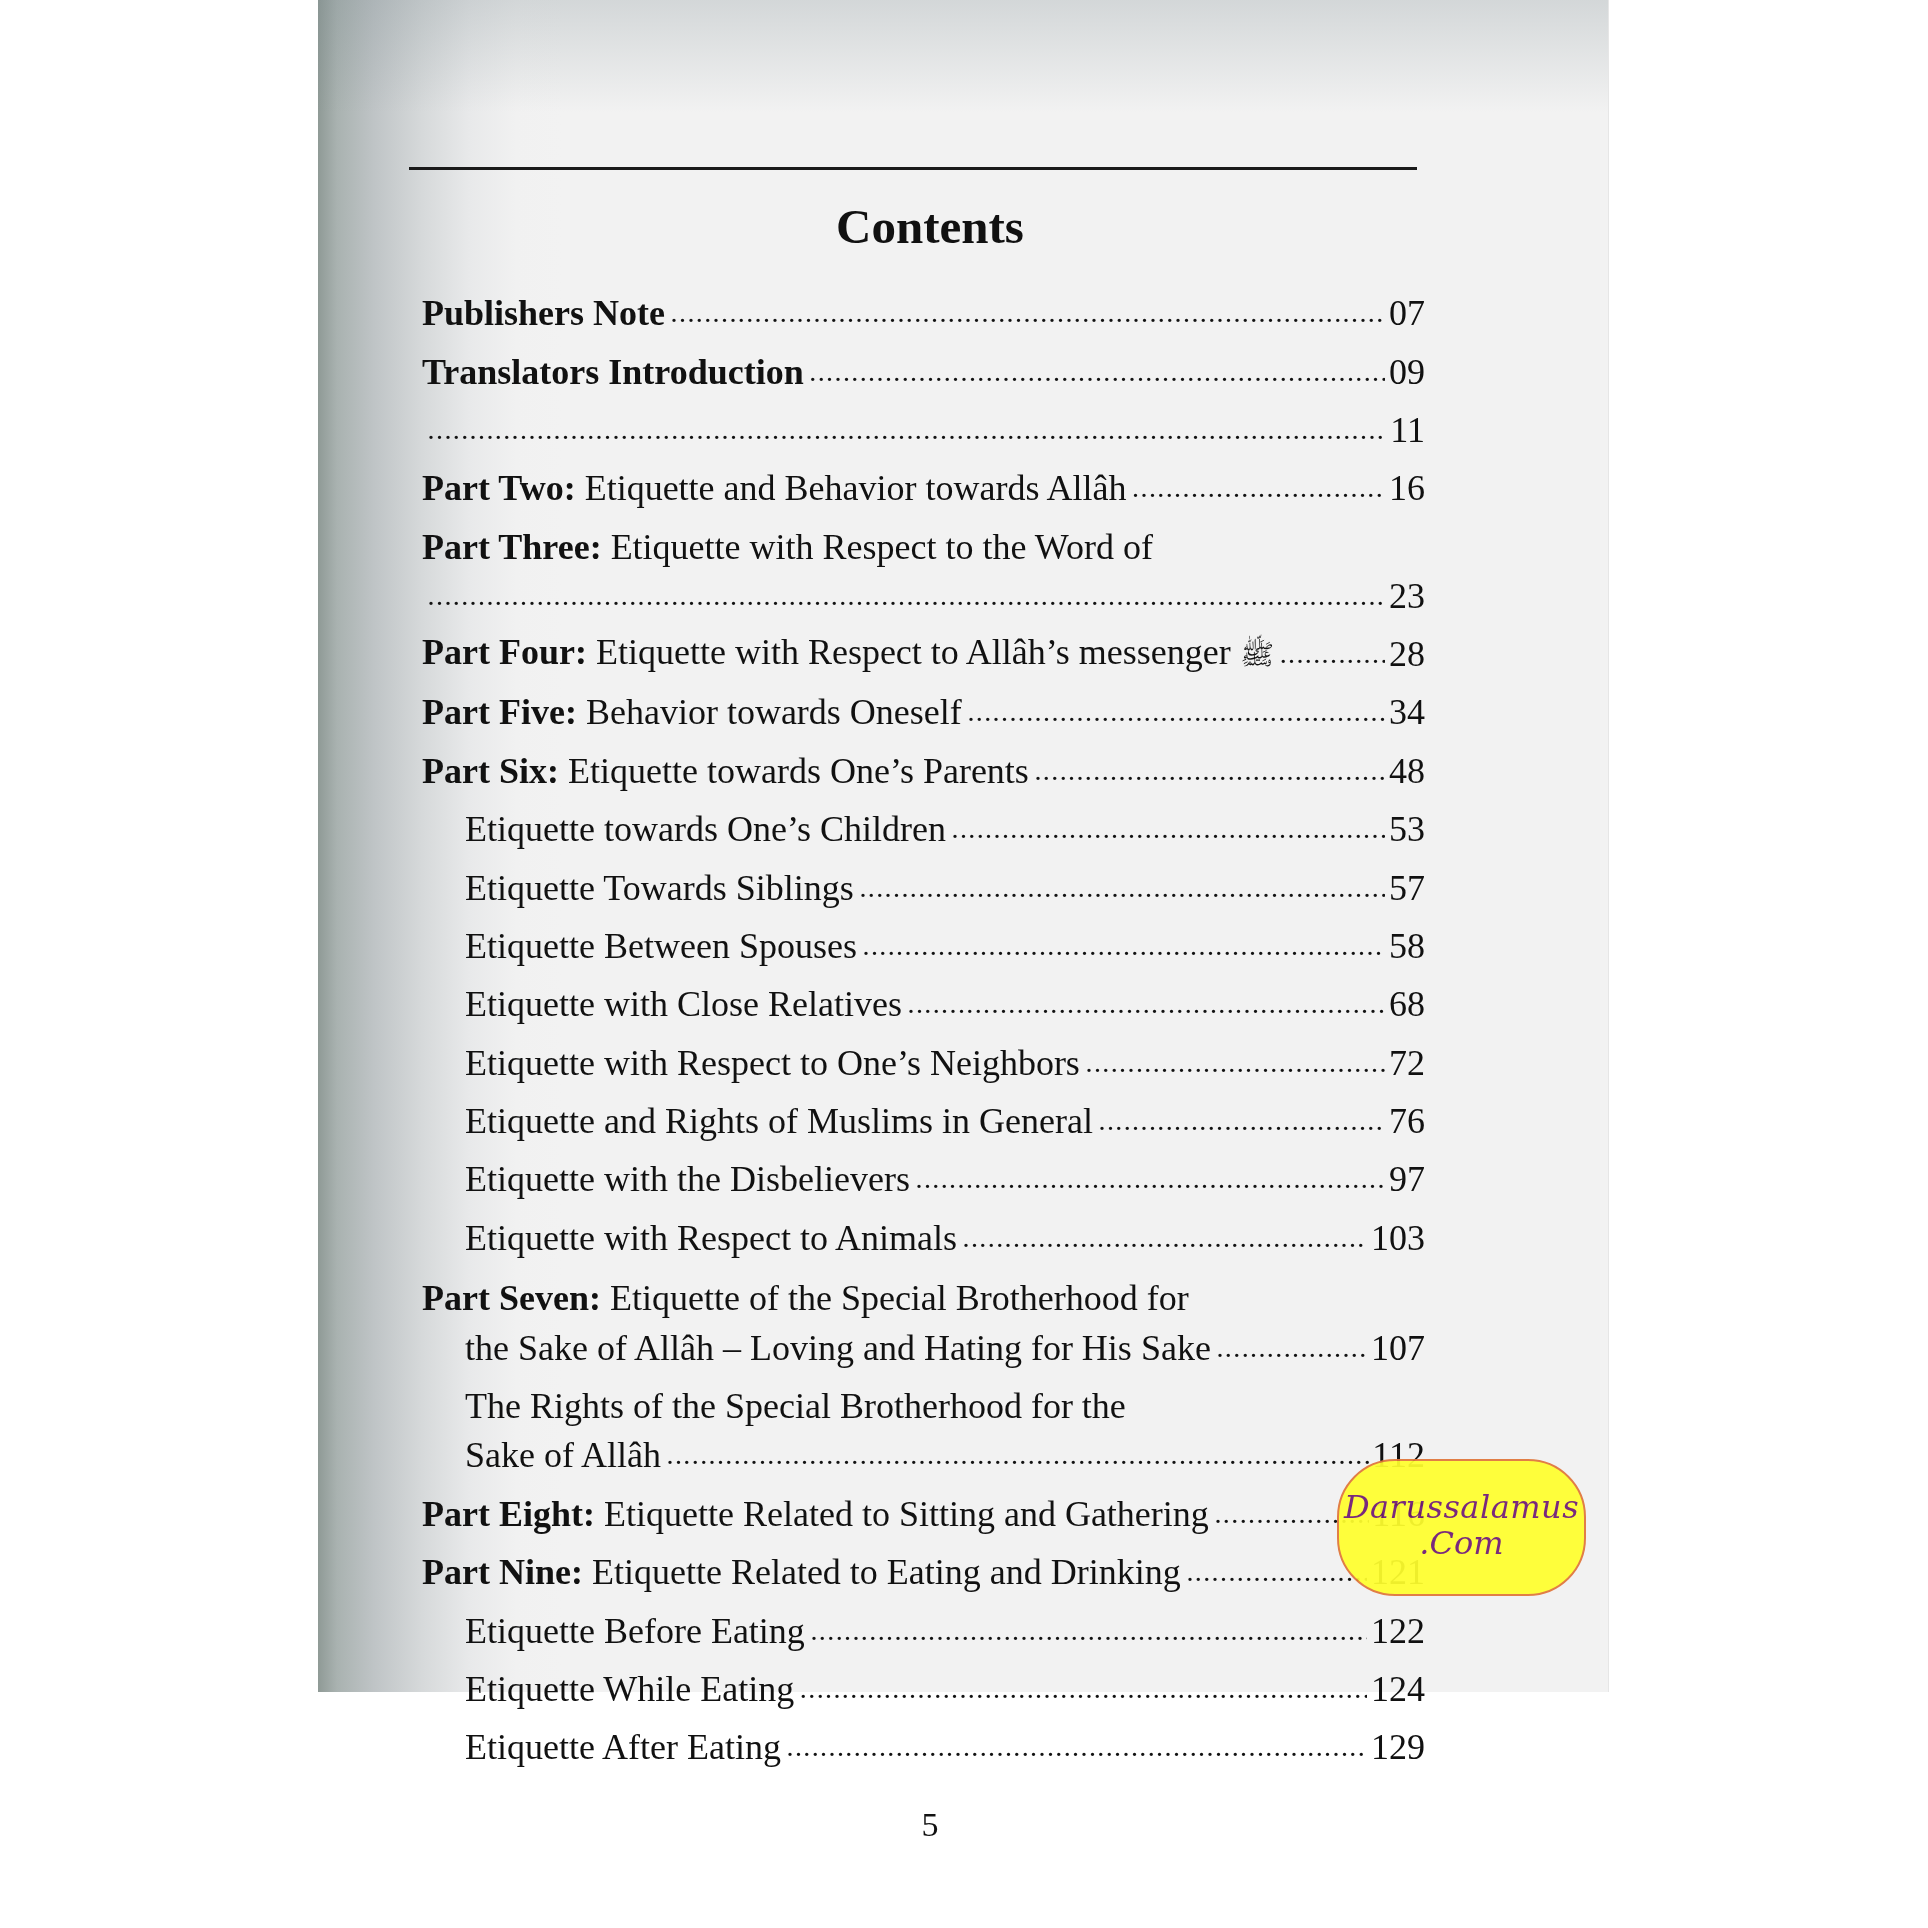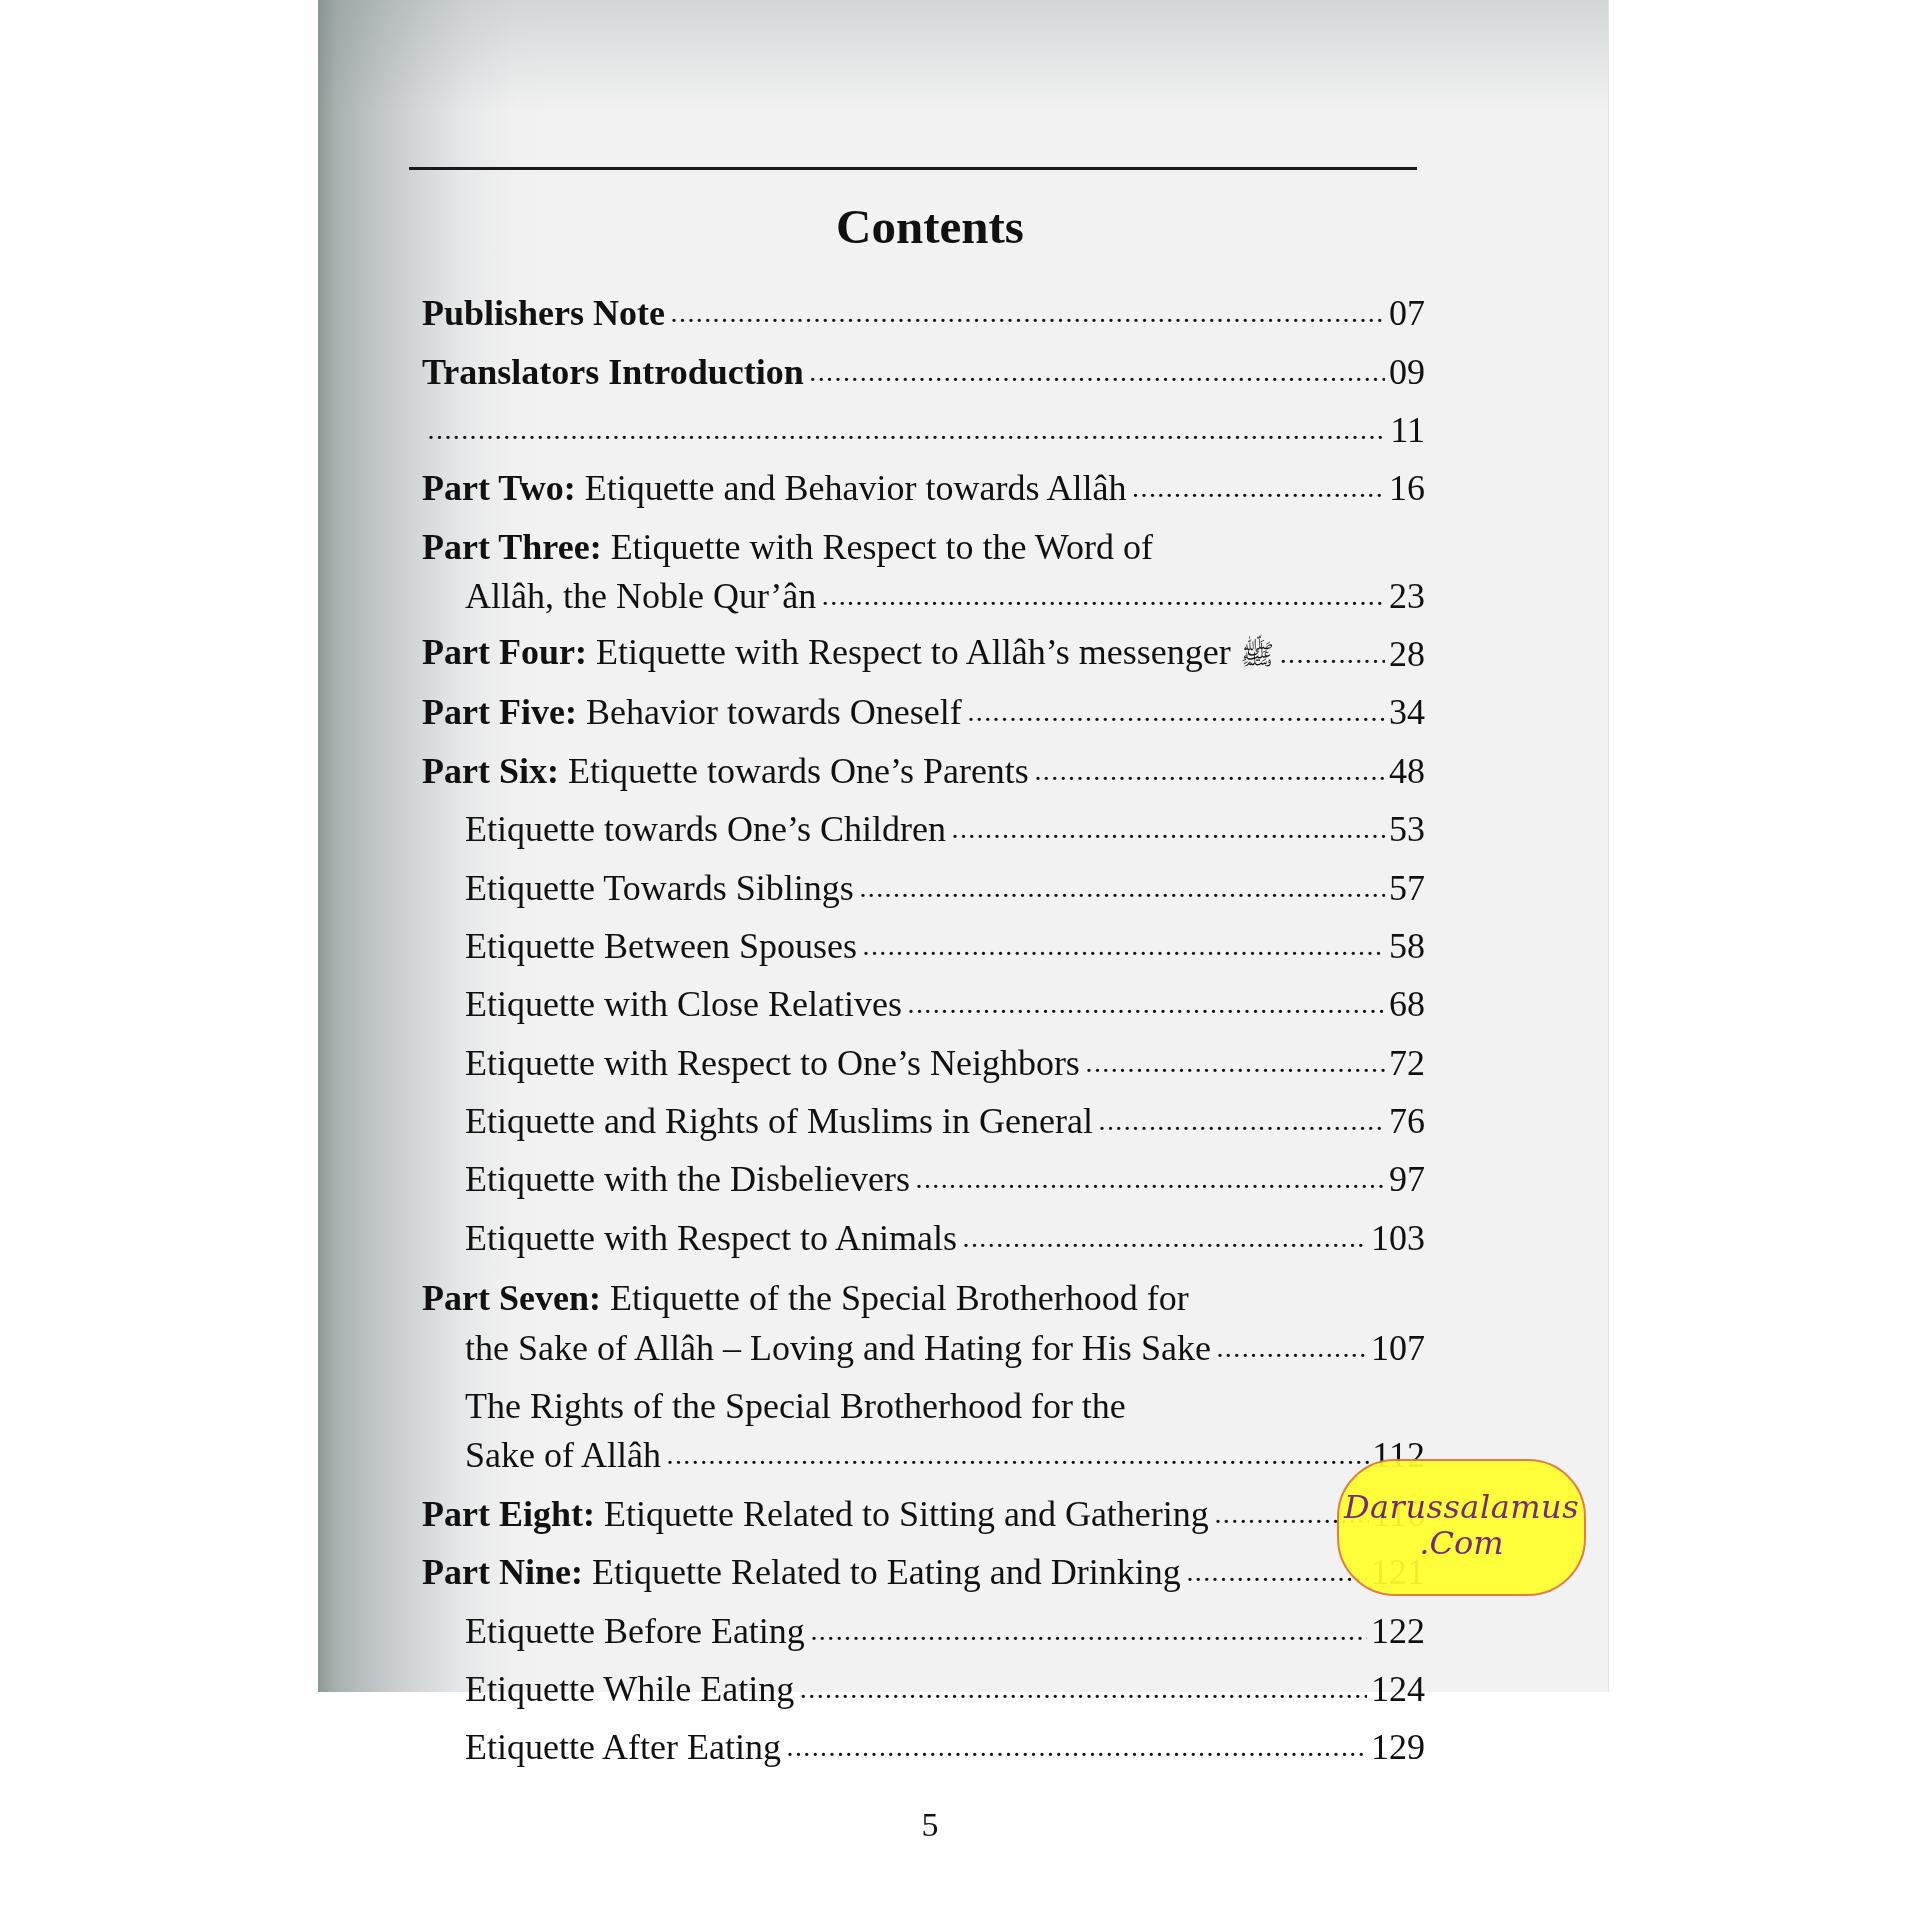--- a/index.html
+++ b/index.html
@@ -126,21 +126,20 @@
     <div class="row" style="top:462px">
       <span class="text"><span class="label-bold">Part Two:</span><span> Etiquette and Behavior towards Allâh</span></span>
       <span class="leader"></span>
       <span class="num">16</span>
     </div>
 
     <div class="row" style="top:521px">
       <span class="text"><span class="label-bold">Part Three:</span><span> Etiquette with Respect to the Word of</span></span>
     </div>
     <div class="row indent" style="top:570px">
-      <span class="text">Allâh, the Noble Qur’ân</span>
       <span class="leader"></span>
       <span class="num">23</span>
     </div>
 
     <div class="row" style="top:628px">
       <span class="text"><span class="label-bold">Part Four:</span><span> Etiquette with Respect to Allâh’s messenger</span><span class="messenger-glyph">ﷺ</span></span>
       <span class="leader"></span>
       <span class="num">28</span>
     </div>
 

